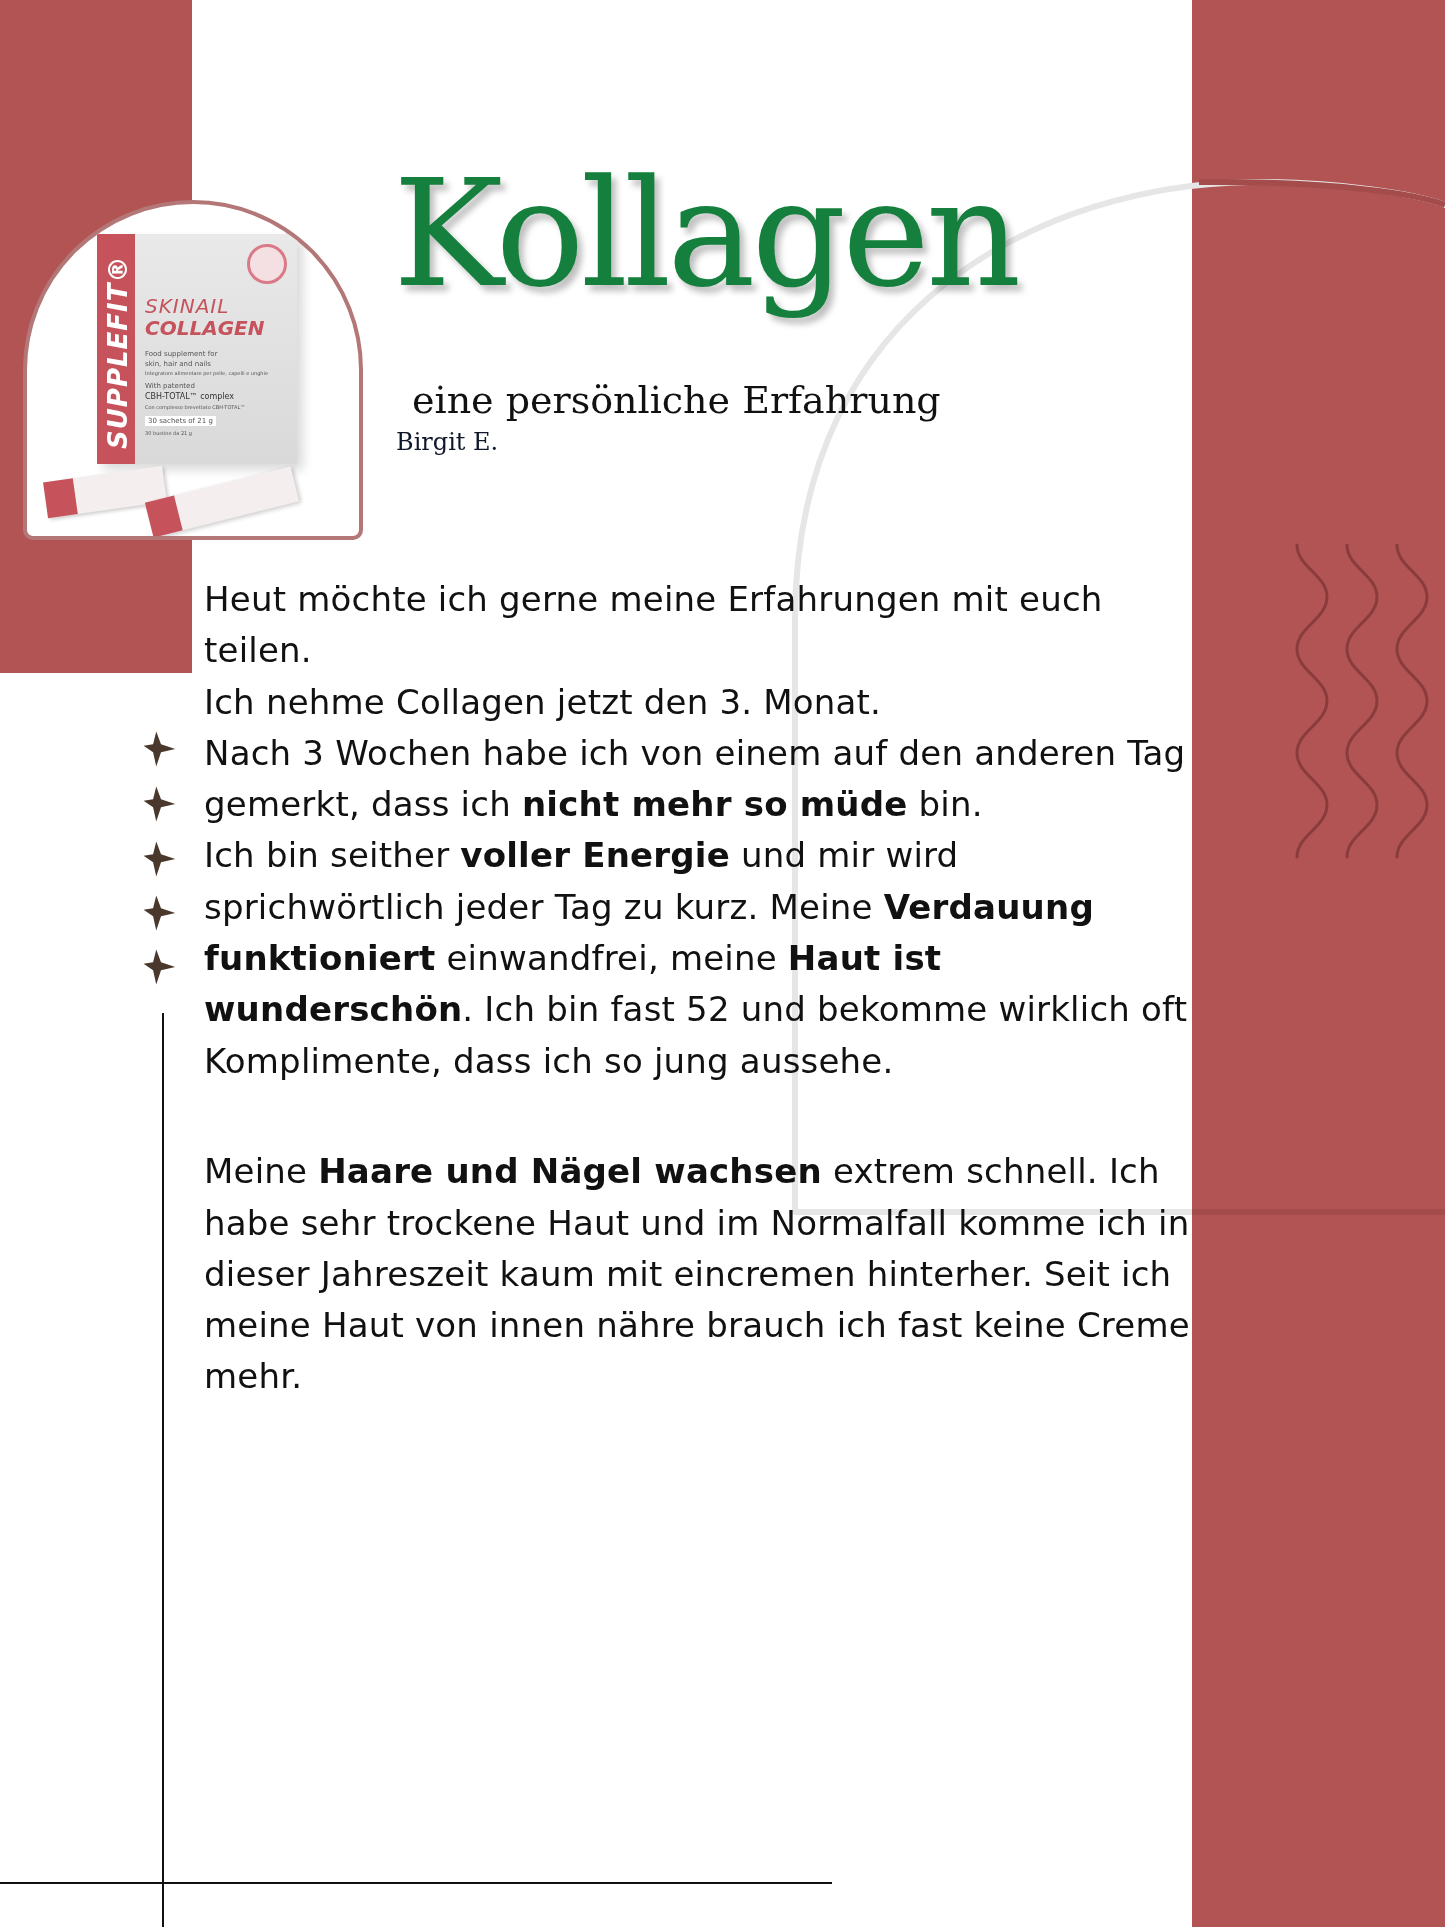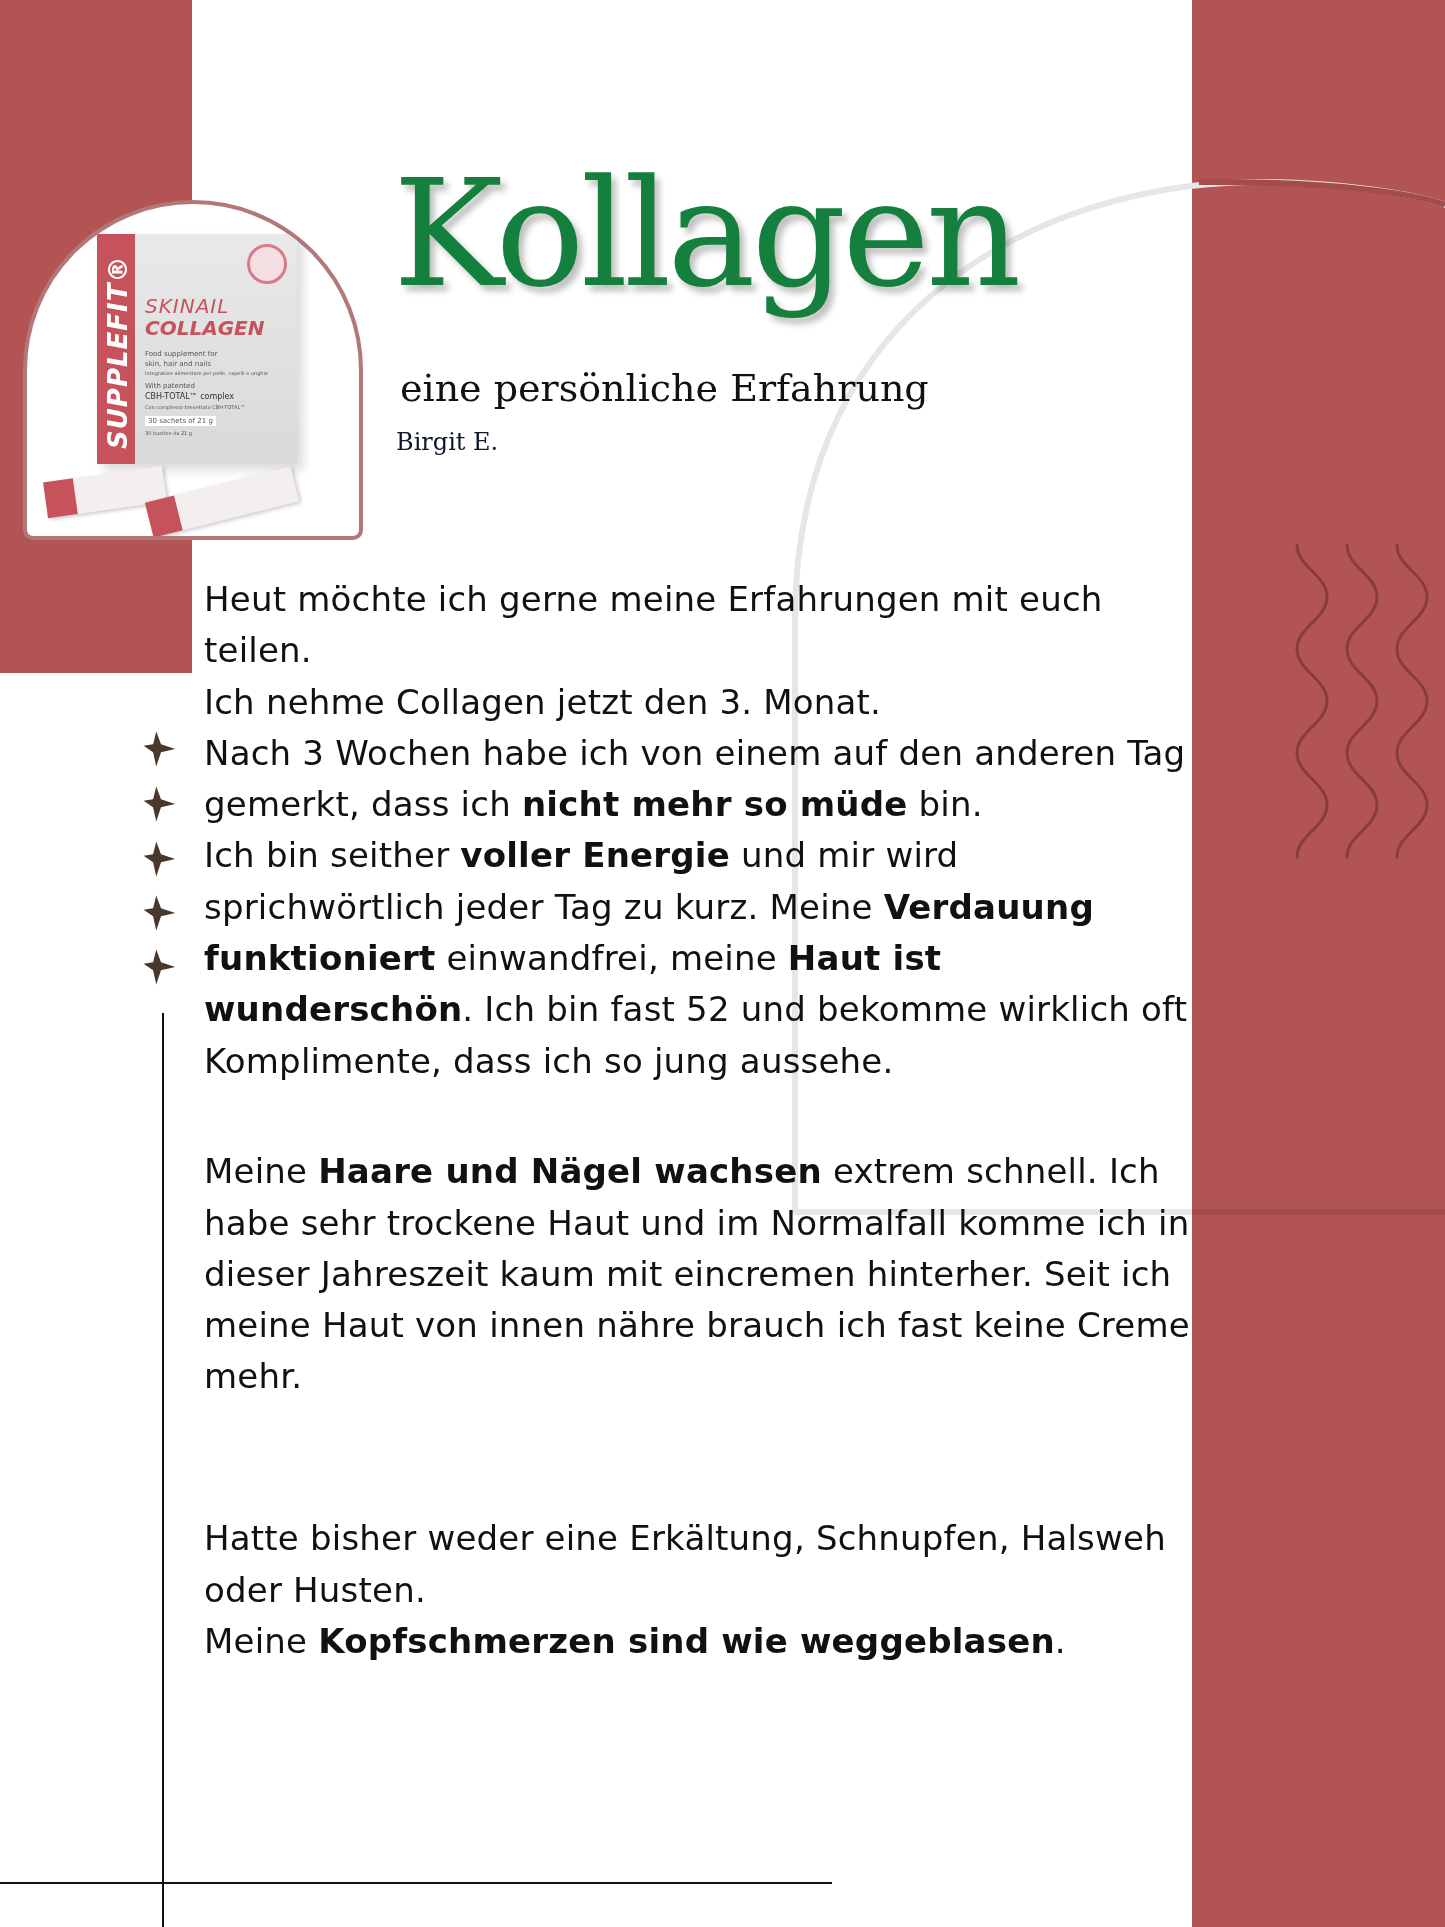--- a/index.html
+++ b/index.html
@@ -69,21 +69,21 @@
     .title {
       position: absolute; left: 393px; top: 160px;
       font-family: "DejaVu Serif", serif; font-size: 148px; line-height: 1;
       color: #15803d; letter-spacing: -4px;
       text-shadow: 5px 6px 6px rgba(0,0,0,0.25);
       margin: 0; font-weight: normal;
     }
     .subtitle {
       position: absolute; left: 396px; top: 362px;
       font-family: "DejaVu Serif", serif; font-size: 38px; color: #111;
-      margin: 4px; font-weight: normal;
+      margin: 16px; font-weight: normal;
     }
     .author {
       position: absolute; left: 396px; top: 428px;
       font-family: "DejaVu Serif", serif; font-size: 24px; color: #0f172a;
     }
 
     .stars { position: absolute; left: 142px; top: 730px; width: 40px; }
     .star { position: absolute; left: 0; width: 38px; height: 38px; }
     .vline {
       position: absolute; left: 162px; top: 1013px; width: 2px; height: 914px; background: #111;
@@ -174,17 +174,13 @@
     <span>Ich nehme Collagen jetzt den 3. Monat.</span><br>
     <span>Nach 3 Wochen habe ich von einem auf den anderen Tag gemerkt, dass ich </span><b>nicht mehr so müde</b><span> bin.</span><br>
     <span>Ich bin seither </span><b>voller Energie</b><span> und mir wird sprichwörtlich jeder Tag zu kurz. Meine </span><b>Verdauung funktioniert</b><span> einwandfrei, meine </span><b>Haut ist wunderschön</b><span>. Ich bin fast 52 und bekomme wirklich oft Komplimente, dass ich so jung aussehe.</span>
   </p>
   <div class="gap"></div>
   <p>
     <span>Meine </span><b>Haare und Nägel wachsen</b><span> extrem schnell. Ich habe sehr trockene Haut und im Normalfall komme ich in dieser Jahreszeit kaum mit eincremen hinterher. Seit ich meine Haut von innen nähre brauch ich fast keine Creme mehr.</span>
   </p>
   <div class="gap"></div>
   <div class="gap"></div>
-  <p>
-    <span>Hatte bisher weder eine Erkältung, Schnupfen, Halsweh oder Husten.</span><br>
-    <span>Meine </span><b>Kopfschmerzen sind wie weggeblasen</b><span>.</span>
-  </p>
 </div>
 
 </body></html>

